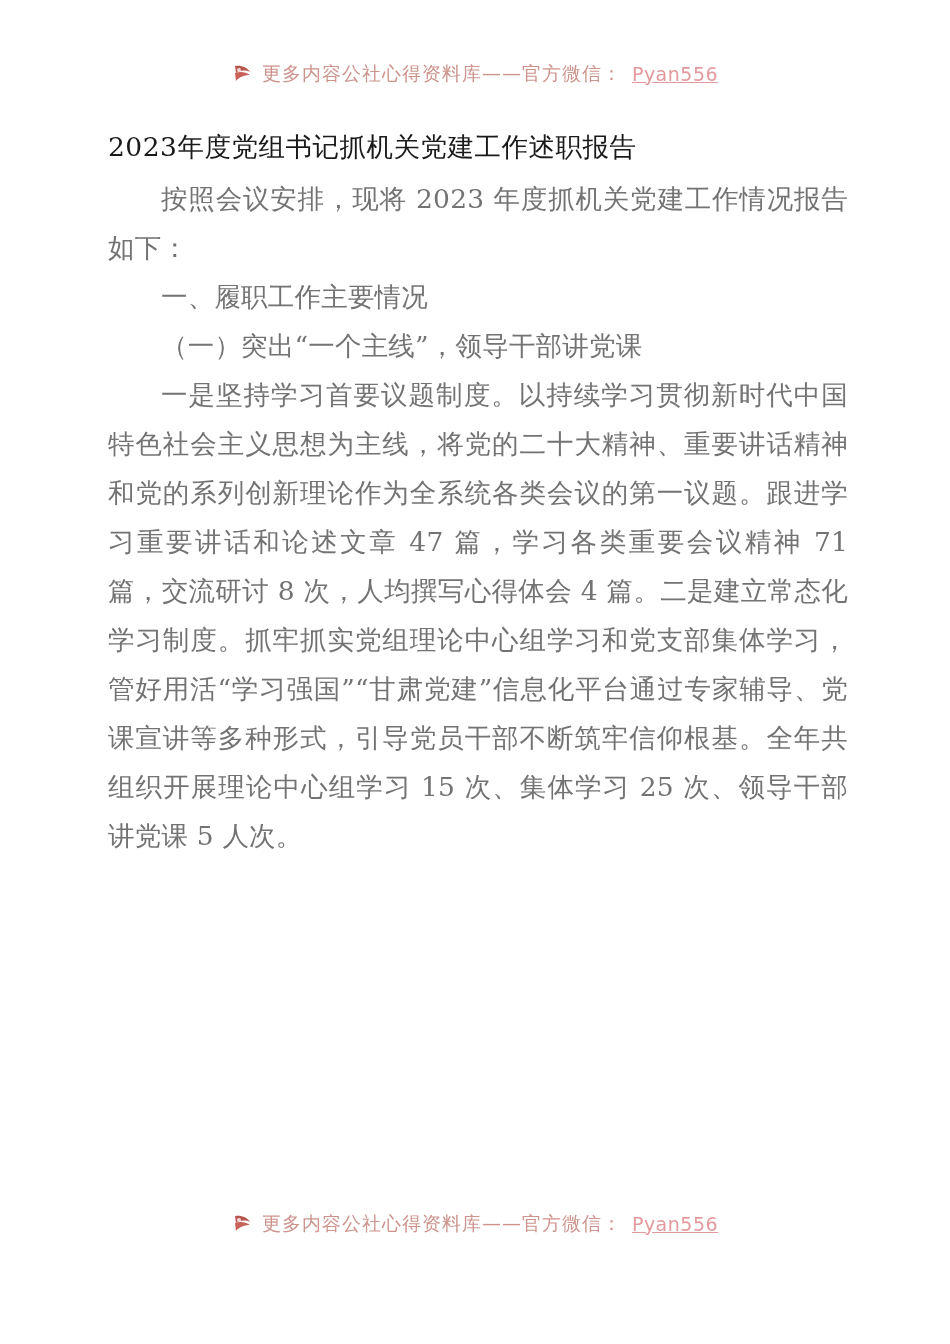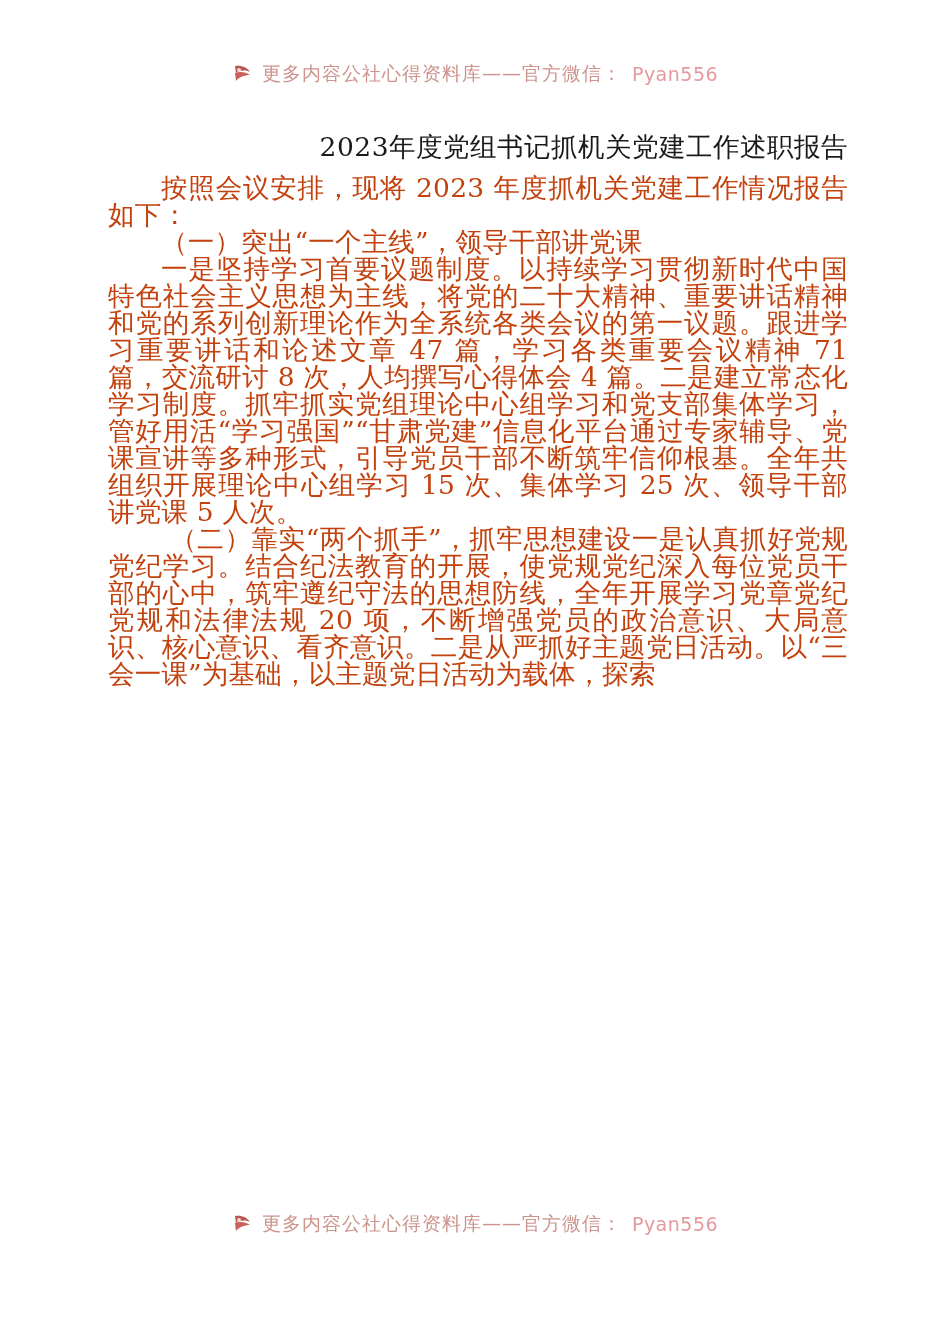--- a/index.html
+++ b/index.html
@@ -61,43 +61,44 @@
     color: #c98b84;
     opacity: 0.92;
   }
   .wm-id {
     font-family: "DejaVu Sans", "Liberation Sans", sans-serif;
     font-size: 19px;
     letter-spacing: 0.5px;
     color: #e08f93;
     opacity: 0.9;
     margin-left: 10px;
+    text-decoration: underline;
   }
 
   
   .doc {
     position: absolute;
     left: 108px;
     top: 118px;
     width: 740px;
   }
 
   .title {
     font-size: 26.5px;
     line-height: 42px;
-    text-align: right;
+    text-align: left;
     color: #1a1a1a;
     letter-spacing: 0.5px;
     margin-bottom: 6px;
   }
 
   p.para {
     font-size: 26.5px;
-    line-height: 27px;
-    color: #c2410c;
+    line-height: 49px;
+    color: #737373;
     margin: 0;
     text-align: justify;
     text-justify: inter-ideograph;
     text-indent: 2em;
     letter-spacing: 0.2px;
   }
 
   p.para.wide-indent {
     text-indent: 2.35em;
   }
@@ -125,27 +126,27 @@
       <span class="wm-id">Pyan556</span>
     </div>
   </div>
 
   <div class="doc">
 
     <div class="title">2023年度党组书记抓机关党建工作述职报告</div>
 
     <p class="para">按照会议安排，现将 2023 年度抓机关党建工作情况报告如下：</p>
 
+    <p class="para heading">一、履职工作主要情况</p>
 
 
     <p class="para wide-indent heading">（一）突出“一个主线”，领导干部讲党课</p>
 
     <p class="para">一是坚持学习首要议题制度。以持续学习贯彻新时代中国特色社会主义思想为主线，将党的二十大精神、重要讲话精神和党的系列创新理论作为全系统各类会议的第一议题。跟进学习重要讲话和论述文章 47 篇，学习各类重要会议精神 71 篇，交流研讨 8 次，人均撰写心得体会 4 篇。二是建立常态化学习制度。抓牢抓实党组理论中心组学习和党支部集体学习，管好用活“学习强国”“甘肃党建”信息化平台通过专家辅导、党课宣讲等多种形式，引导党员干部不断筑牢信仰根基。全年共组织开展理论中心组学习 15 次、集体学习 25 次、领导干部讲党课 5 人次。</p>
 
-    <p class="para wide-indent">（二）靠实“两个抓手”，抓牢思想建设一是认真抓好党规党纪学习。结合纪法教育的开展，使党规党纪深入每位党员干部的心中，筑牢遵纪守法的思想防线，全年开展学习党章党纪党规和法律法规 20 项，不断增强党员的政治意识、大局意识、核心意识、看齐意识。二是从严抓好主题党日活动。以“三会一课”为基础，以主题党日活动为载体，探索</p>
 
   </div>
 
   <div class="watermark bottom">
     <div class="wm-inner">
       <span class="wm-logo">
         <svg width="21" height="19" viewBox="0 0 21 19">
           <path d="M3 2 C9 1, 15 3, 18 8 C14 6, 8 6, 4 9 Z" fill="#b8564f"></path>
           <path d="M3 9 C8 7, 14 8, 18 11 C13 11, 7 13, 4 17 Z" fill="#c9615a"></path>
           <circle cx="7" cy="6" r="2" fill="#f2d7d4"></circle>

